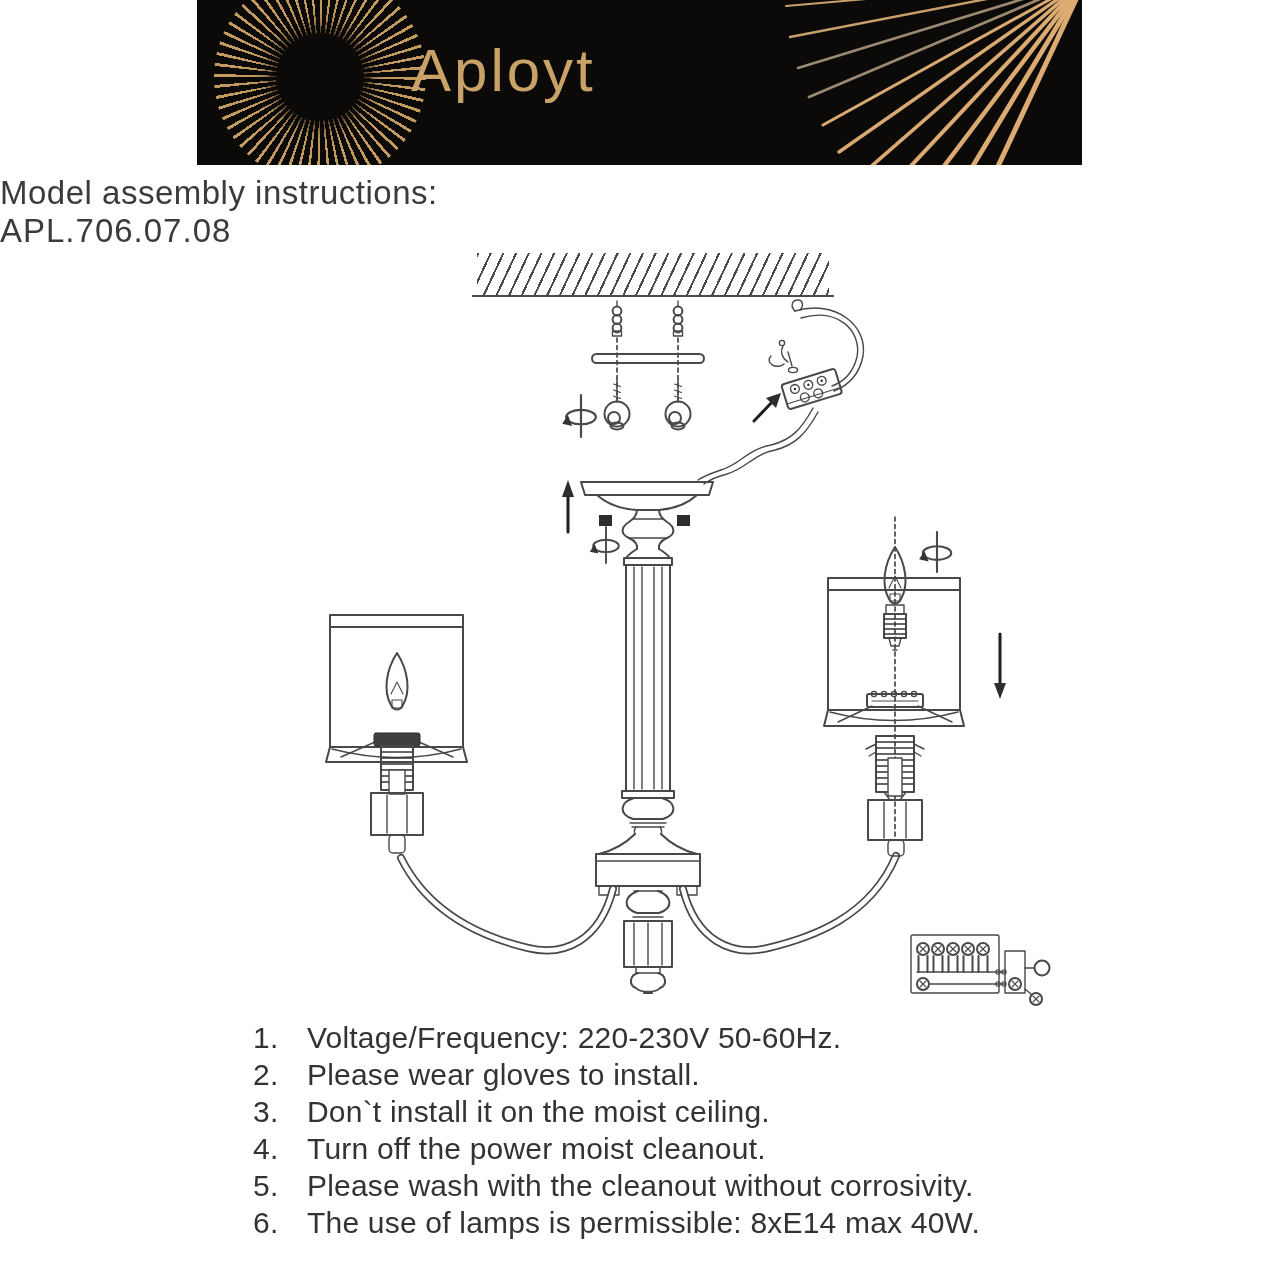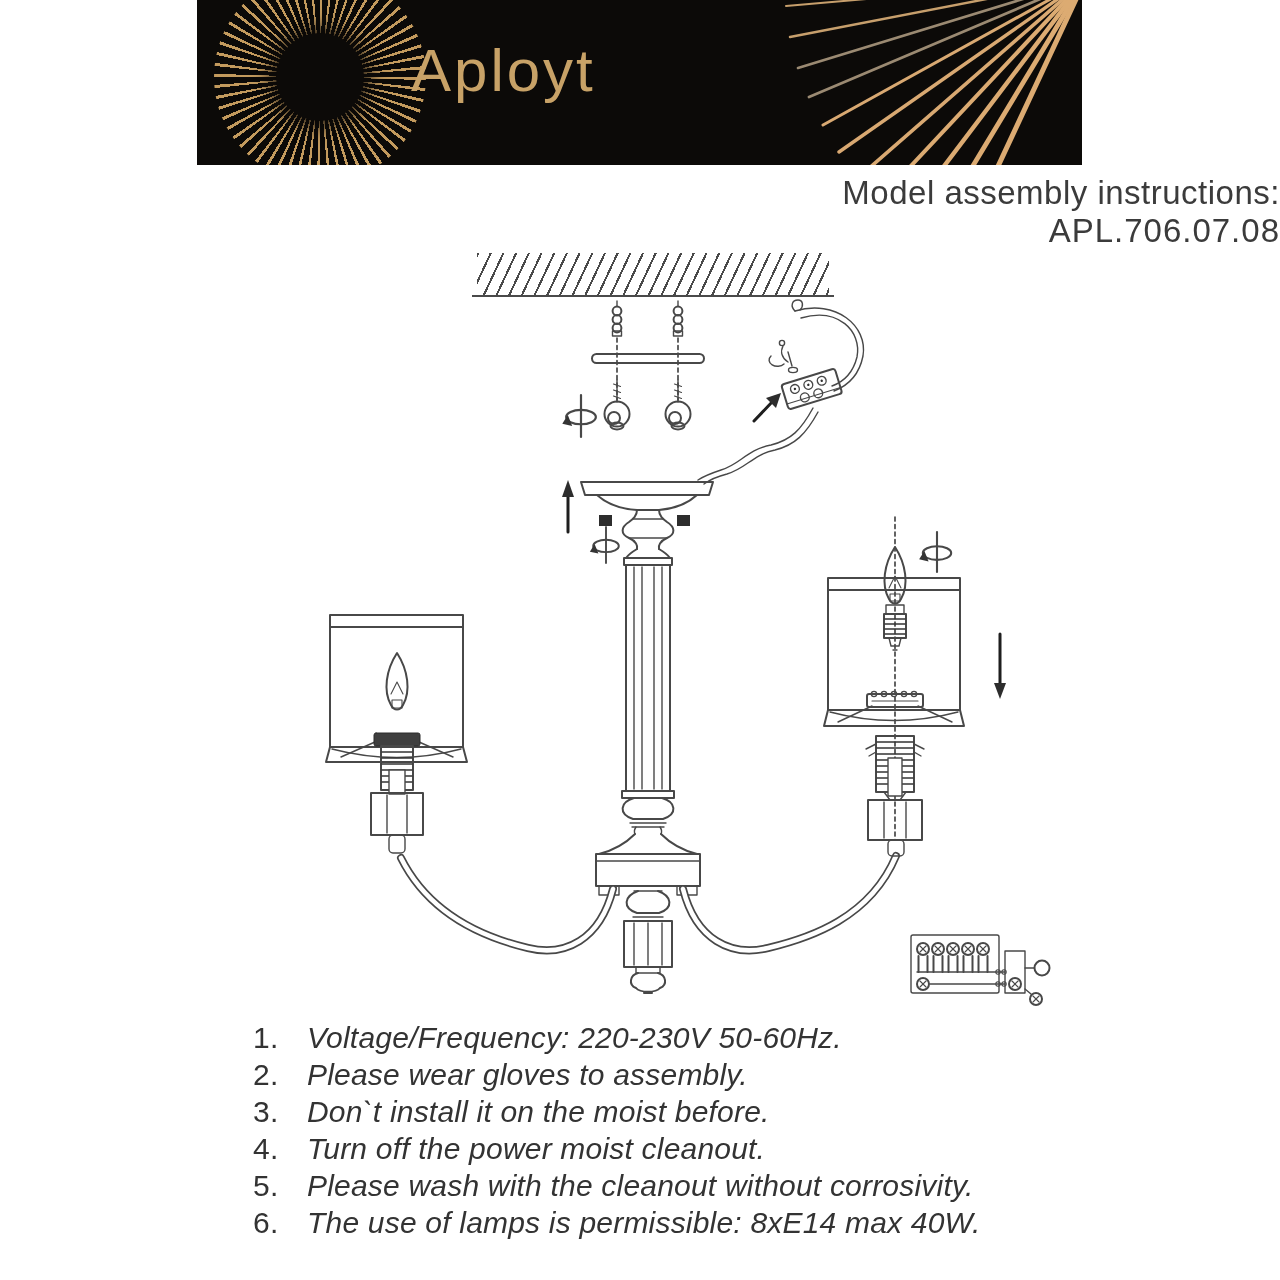--- a/index.html
+++ b/index.html
@@ -11,23 +11,23 @@
             background:#0c0a08;overflow:hidden;}
   .sunburst{position:absolute;left:17px;top:-29px;width:212px;height:212px;border-radius:50%;
             background:repeating-conic-gradient(rgba(205,162,98,.95) 0deg 1.7deg, rgba(205,162,98,0) 1.7deg 6deg);}
   .sunburst-core{position:absolute;left:62px;top:62px;width:88px;height:88px;border-radius:50%;
             background:#0c0a08;box-shadow:0 0 18px 6px rgba(12,10,8,.9);}
   .brand{position:absolute;left:214px;top:36px;font-size:60px;line-height:70px;
          color:#c8a267;letter-spacing:3px;font-weight:400;}
   .rays{position:absolute;right:0;top:0;width:302px;height:165px;}
 
   
-  .title-block{position:absolute;left:0;top:174px;width:1280px;text-align:right;color:#3b3b3b;}
+  .title-block{position:absolute;left:0;top:174px;width:1280px;text-align:left;color:#3b3b3b;}
   .title-line1{font-size:33px;line-height:38px;font-weight:400;letter-spacing:.5px;}
-  .title-line2{font-size:33px;line-height:38px;font-weight:400;letter-spacing:1px;padding-left:36px;}
+  .title-line2{font-size:33px;line-height:38px;font-weight:400;letter-spacing:1px;}
 
   
   .hatch{position:absolute;left:477px;top:253px;width:352px;height:42px;
          background:repeating-linear-gradient(115deg,#4a4a4a 0 2px,transparent 2px 11.5px);}
   .hatch-base{position:absolute;left:472px;top:295px;width:362px;height:2px;background:#4a4a4a;}
 
   
   .diagram{position:absolute;left:0;top:0;width:1280px;height:1280px;}
   .diagram path,.diagram line,.diagram rect,.diagram circle,.diagram ellipse,.diagram polyline{
       fill:none;stroke:#484848;stroke-width:2;stroke-linecap:round;stroke-linejoin:round;}
@@ -39,21 +39,21 @@
   .diagram .knurl{fill:#3f3f3f;stroke:#2d2d2d;stroke-width:1;}
   .diagram .dash{stroke-dasharray:4 3.5;stroke-width:1.7;}
   .diagram .tube-o{stroke-width:8;}
   .diagram .tube-i{stroke:#ffffff;stroke-width:4.6;}
   .diagram .arrowline{stroke-width:3;stroke:#1e1e1e;}
 
   
   .instructions{position:absolute;left:253px;top:1019px;width:840px;color:#333333;}
   .inst-row{display:flex;font-size:30px;line-height:37px;letter-spacing:.2px;}
   .inst-num{width:54px;flex:0 0 54px;}
-  .inst-text{flex:1;font-style:italic;}
+  .inst-text{flex:1;}
 </style>
 </head>
 <body>
 
 <div class="page">
 
   <div class="brandbar">
     <div class="sunburst">
       <div class="sunburst-core"></div>
     </div>
@@ -356,25 +356,25 @@
     </g>
   </svg>
 
   <div class="instructions">
     <div class="inst-row">
       <span class="inst-num">1.</span>
       <span class="inst-text">Voltage/Frequency: 220-230V 50-60Hz.</span>
     </div>
     <div class="inst-row">
       <span class="inst-num">2.</span>
-      <span class="inst-text">Please wear gloves to assembly.</span>
+      <span class="inst-text">Please wear gloves to install.</span>
     </div>
     <div class="inst-row">
       <span class="inst-num">3.</span>
-      <span class="inst-text">Don`t install it on the moist before.</span>
+      <span class="inst-text">Don`t install it on the moist ceiling.</span>
     </div>
     <div class="inst-row">
       <span class="inst-num">4.</span>
       <span class="inst-text">Turn off the power moist cleanout.</span>
     </div>
     <div class="inst-row">
       <span class="inst-num">5.</span>
       <span class="inst-text">Please wash with the cleanout without corrosivity.</span>
     </div>
     <div class="inst-row">

